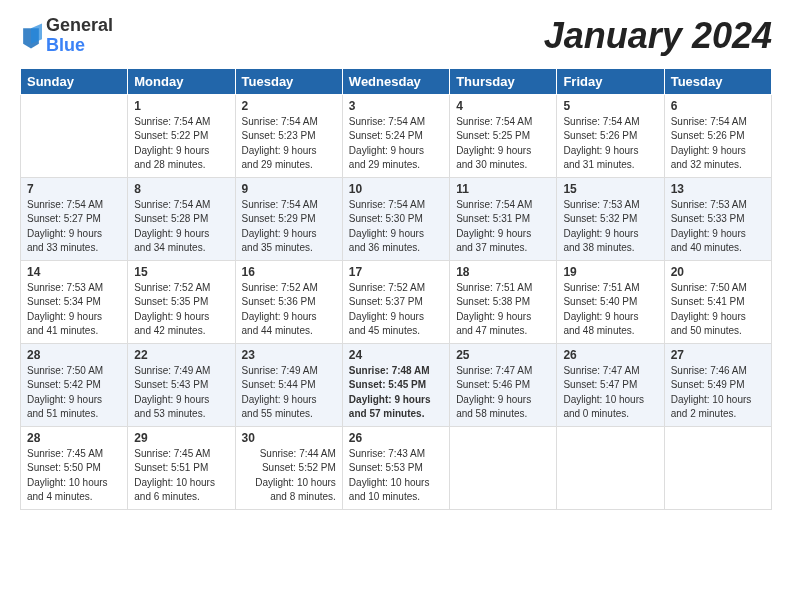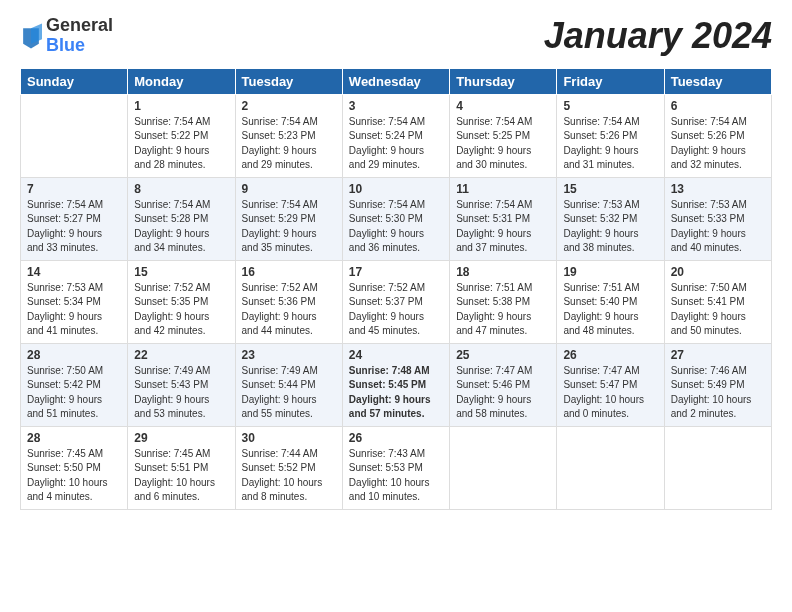--- a/index.html
+++ b/index.html
@@ -334,21 +334,21 @@
           </td>
           <td>
             <div class="day-number">29</div>
             <div class="day-info" style="white-space: pre-line;">Sunrise: 7:45 AM
 Sunset: 5:51 PM
 Daylight: 10 hours
 and 6 minutes.</div>
           </td>
           <td>
             <div class="day-number">30</div>
-            <div class="day-info" style="white-space: pre-line;">Sunrise: 7:44 AM
+            <div class="day-info" style="white-space: pre-line; text-align: right;">Sunrise: 7:44 AM
 Sunset: 5:52 PM
 Daylight: 10 hours
 and 8 minutes.</div>
           </td>
           <td>
             <div class="day-number">26</div>
             <div class="day-info" style="white-space: pre-line;">Sunrise: 7:43 AM
 Sunset: 5:53 PM
 Daylight: 10 hours
 and 10 minutes.</div>

